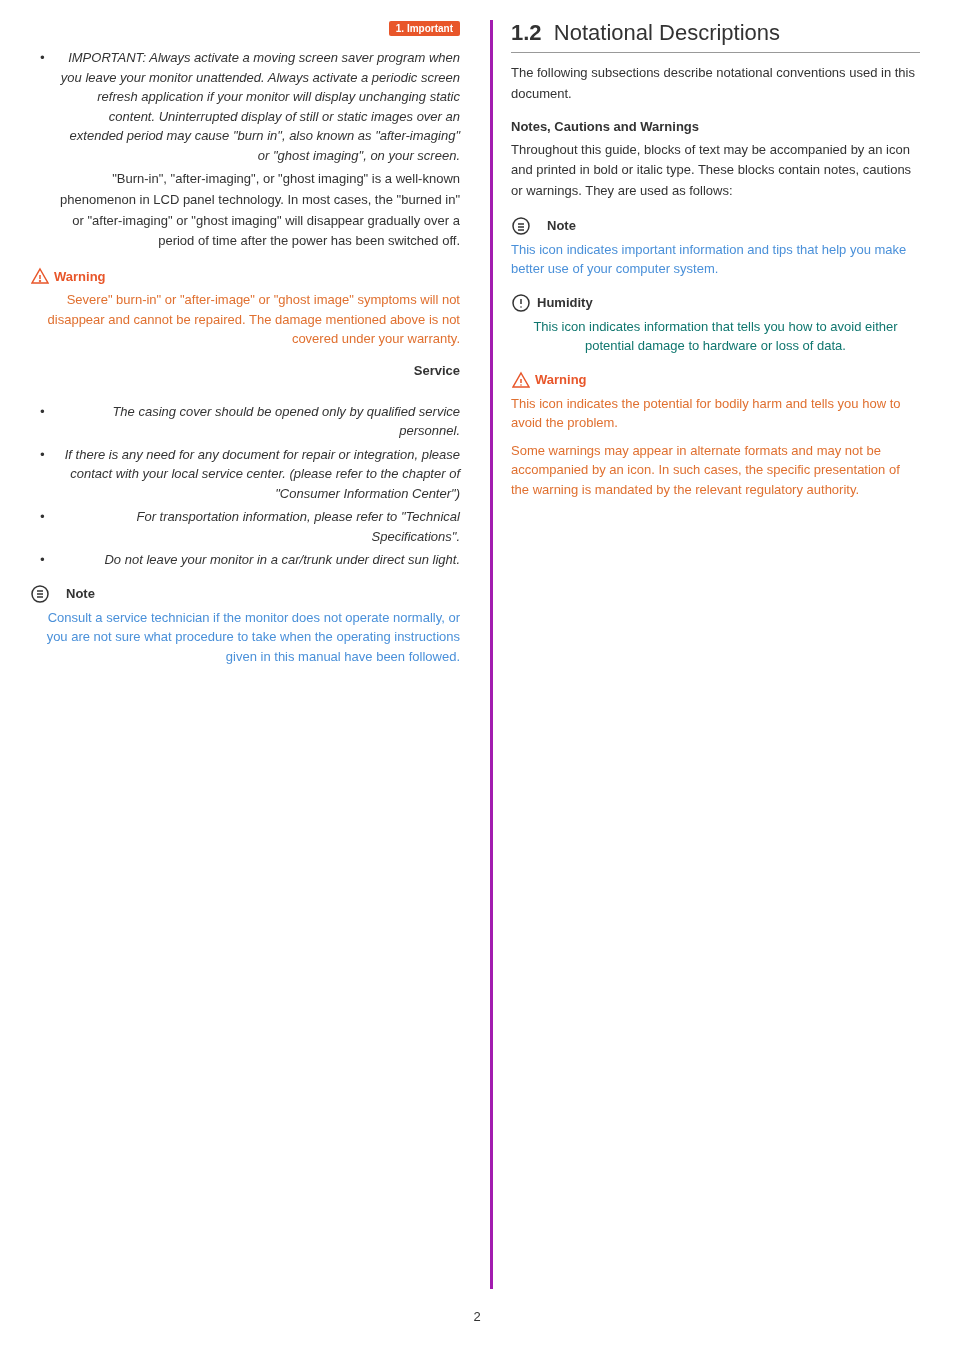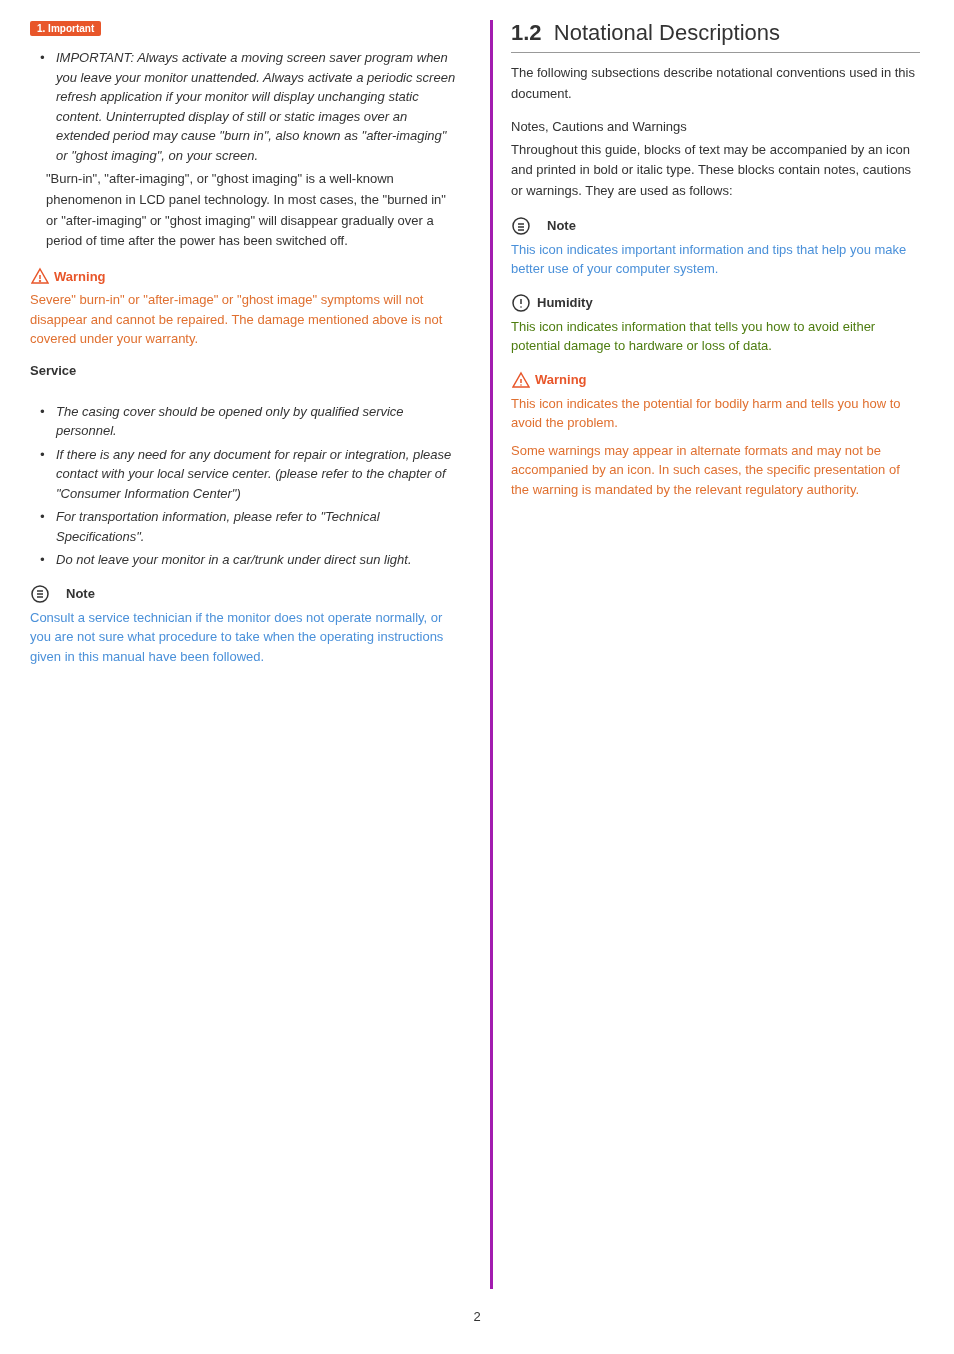--- a/index.html
+++ b/index.html
@@ -23,20 +23,21 @@
     .content-area {
       display: flex;
       flex-direction: row;
       flex: 1;
       padding: 0 30px;
       gap: 30px;
     }
     .left-column {
       flex: 1;
       max-width: 430px;
+      text-align: right;
     }
     .right-column {
       flex: 1;
       max-width: 430px;
       border-left: 3px solid #a21caf;
       padding-left: 18px;
     }
     .tab-badge {
       background: #e8562a;
       color: white;
@@ -134,42 +135,43 @@
       margin-bottom: 4px;
     }
     .caution-icon {
       width: 20px;
       height: 20px;
       display: inline-flex;
       align-items: center;
       justify-content: center;
     }
     .caution-text {
-      color: #4d7c0f;
-      line-height: 1.5;
+      color: #0f766e;
+      line-height: 1.5;
+      text-align: center;
     }
     .service-heading {
       font-weight: bold;
       font-size: 13px;
       margin: 14px 0 24px 0;
     }
     .section-heading {
       font-size: 22px;
       font-weight: normal;
       color: #333;
       margin-bottom: 10px;
       padding-bottom: 6px;
       border-bottom: 1px solid #999;
     }
     .section-number {
       font-size: 22px;
       font-weight: bold;
     }
     .subsection-heading {
-      font-weight: normal;
+      font-weight: bold;
       font-size: 13px;
       margin: 14px 0 6px 0;
       color: #333;
     }
     .body-text {
       line-height: 1.6;
       margin-bottom: 8px;
     }
     .page-number {
       text-align: center;

